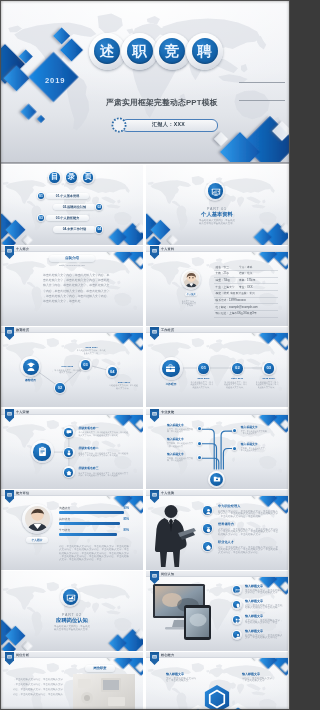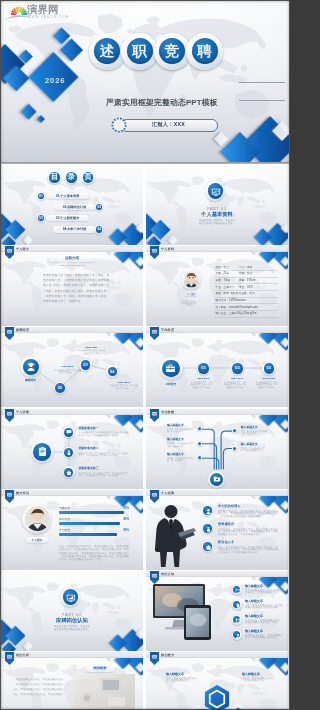--- a/index.html
+++ b/index.html
@@ -188,40 +188,22 @@
           </g>
           <g transform="translate(281,130) rotate(45)" opacity="0.95" filter="url(#dshadow)">
             <rect x="-7.071" y="-7.071" width="14.142" height="14.142" fill="url(#dgLight)"></rect>
           </g>
           <g transform="translate(220,138) rotate(45)" opacity="0.95" filter="url(#dshadow)">
             <rect x="-4.9497" y="-4.9497" width="9.8994" height="9.8994" fill="url(#dgLight)"></rect>
           </g>
         </g>
     </svg>
 
-    <div class="logo">
-      <svg viewBox="0 0 320 240" width="32" height="24">
-        <g id="fanSegs">
-            <path d="M88.1 136.6 A82 82 0 0 1 91.8 115.2 L143.3 131.5 A28 28 0 0 0 142.0 138.8 Z" fill="#d9383b"></path>
-            <path d="M94.2 108.8 A82 82 0 0 1 105.0 90.0 L147.8 122.9 A28 28 0 0 0 144.1 129.3 Z" fill="#de4a33"></path>
-            <path d="M109.4 84.7 A82 82 0 0 1 126.1 70.8 L155.0 116.4 A28 28 0 0 0 149.3 121.1 Z" fill="#e8791f"></path>
-            <path d="M132.0 67.3 A82 82 0 0 1 152.4 59.9 L164.0 112.7 A28 28 0 0 0 157.0 115.2 Z" fill="#f0a81c"></path>
-            <path d="M159.2 58.7 A82 82 0 0 1 180.8 58.7 L173.7 112.2 A28 28 0 0 0 166.3 112.2 Z" fill="#f2cb1b"></path>
-            <path d="M187.6 59.9 A82 82 0 0 1 208.0 67.3 L183.0 115.2 A28 28 0 0 0 176.0 112.7 Z" fill="#c6ce1e"></path>
-            <path d="M213.9 70.8 A82 82 0 0 1 230.6 84.7 L190.7 121.1 A28 28 0 0 0 185.0 116.4 Z" fill="#7ebf3e"></path>
-            <path d="M235.0 90.0 A82 82 0 0 1 245.8 108.8 L195.9 129.3 A28 28 0 0 0 192.2 122.9 Z" fill="#35ad7c"></path>
-            <path d="M248.2 115.2 A82 82 0 0 1 251.9 136.6 L198.0 138.8 A28 28 0 0 0 196.7 131.5 Z" fill="#14a298"></path>
-          </g>
-        <path d="M22 186 Q170 110 300 168 Q168 138 22 186 Z" fill="#b8bcc3"></path>
-      </svg>
-      <div class="logo-brand">演界网</div>
-      <div class="logo-domain">WWW.YANJIE.COM</div>
-    </div>
-
-    <div id="heroYear">2026</div>
+
+    <div id="heroYear">2019</div>
 
     <div id="heroBadges">
         <div class="cbadge" style="left: 0px;">
           <span>述</span>
         </div>
         <div class="cbadge" style="left: 32.5px;">
           <span>职</span>
         </div>
         <div class="cbadge" style="left: 65px;">
           <span>竞</span>

